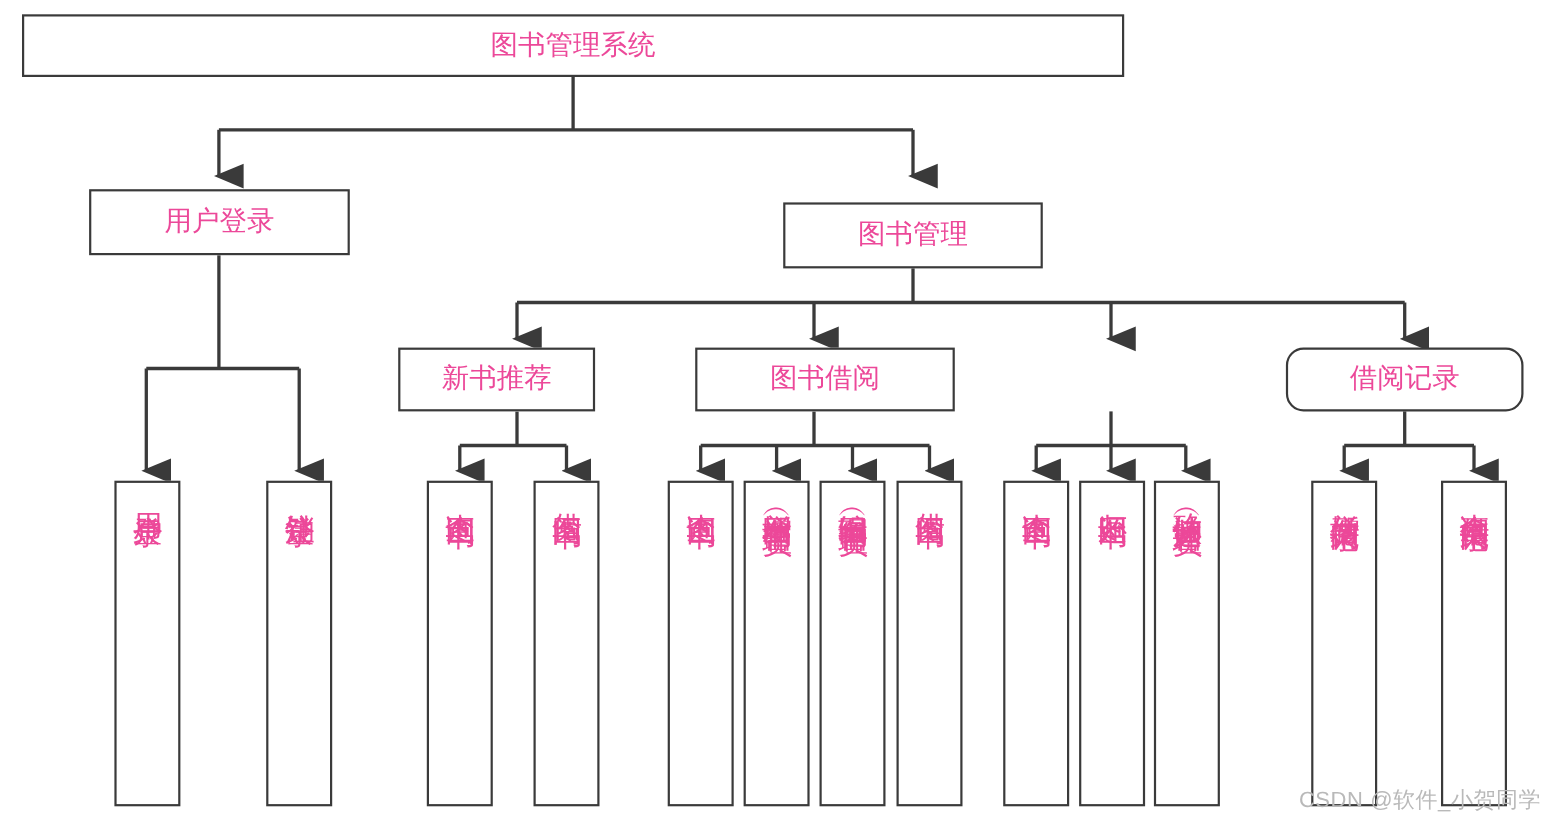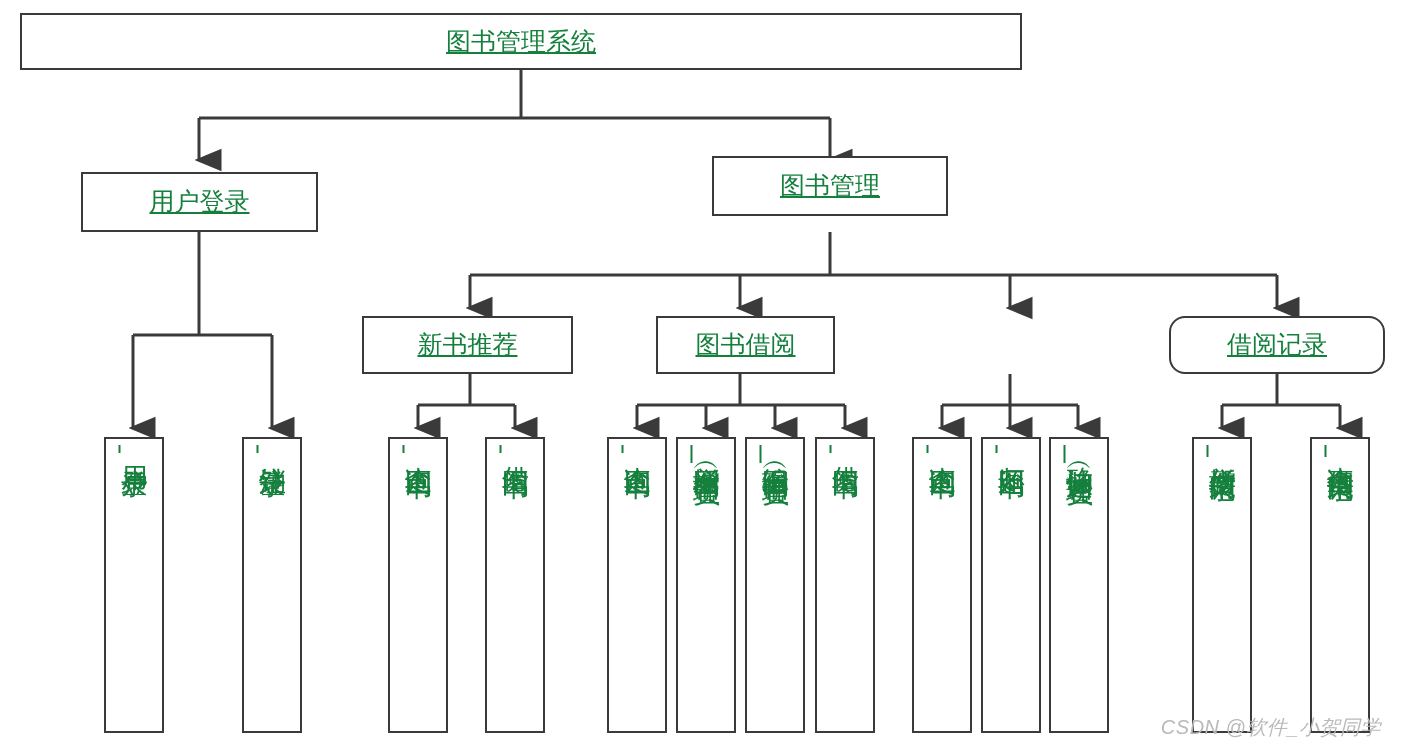--- a/index.html
+++ b/index.html
@@ -25,23 +25,22 @@
     height: 747px;
   }
   .node {
     position: absolute;
     box-sizing: border-box;
     border: 2.5px solid #3a3a3a;
     background: #ffffff;
     display: flex;
     align-items: center;
     justify-content: center;
-    color: #15803d;
+    color: #ec4899;
     z-index: 2;
-    text-decoration: underline;
   }
   .node-label {
     display: block;
     text-align: center;
     line-height: 1.18;
     white-space: nowrap;
   }
   .node.horizontal .node-label {
     font-size: 25px;
   }
@@ -55,28 +54,27 @@
   }
   .node.vertical .node-label {
     writing-mode: vertical-rl;
     text-orientation: upright;
     font-size: 27px;
     letter-spacing: 2px;
     line-height: 1;
   }
   .watermark {
     position: absolute;
-    right: 24px;
+    right: 4px;
     bottom: 6px;
     font-size: 20px;
     color: #b9b9b9;
     letter-spacing: 0.5px;
     z-index: 3;
     white-space: nowrap;
-    font-style: italic;
   }
 </style>
 </head>
 <body>
 
 <div id="canvas">
 
   <svg id="edges" viewBox="0 0 1405 747" xmlns="http://www.w3.org/2000/svg">
     <defs>
       <marker id="arrow" viewBox="0 0 12 12" refX="6" refY="10" markerWidth="9" markerHeight="9" orient="auto-start-reverse">
@@ -128,29 +126,29 @@
   </svg>
 
   <div class="node root horizontal" style="left:20px; top:13px; width:1002px; height:57px;">
     <span class="node-label">图书管理系统</span>
   </div>
 
   <div class="node horizontal" style="left:81px; top:172px; width:237px; height:60px;">
     <span class="node-label">用户登录</span>
   </div>
 
-  <div class="node horizontal" style="left:712px; top:156px; width:236px; height:60px;">
+  <div class="node horizontal" style="left:712px; top:184px; width:236px; height:60px;">
     <span class="node-label">图书管理</span>
   </div>
 
-  <div class="node horizontal" style="left:362px; top:316px; width:211px; height:58px;">
+  <div class="node horizontal" style="left:362px; top:316px; width:179px; height:58px;">
     <span class="node-label">新书推荐</span>
   </div>
 
-  <div class="node horizontal" style="left:656px; top:316px; width:179px; height:58px;">
+  <div class="node horizontal" style="left:632px; top:316px; width:236px; height:58px;">
     <span class="node-label">图书借阅</span>
   </div>
 
 
   <div class="node horizontal" style="left:1169px; top:316px; width:216px; height:58px;border-radius:16px;">
     <span class="node-label">借阅记录</span>
   </div>
 
   <div class="node vertical" style="left:104px; top:437px; width:60px; height:296px;">
     <span class="node-label">用户登录</span>

